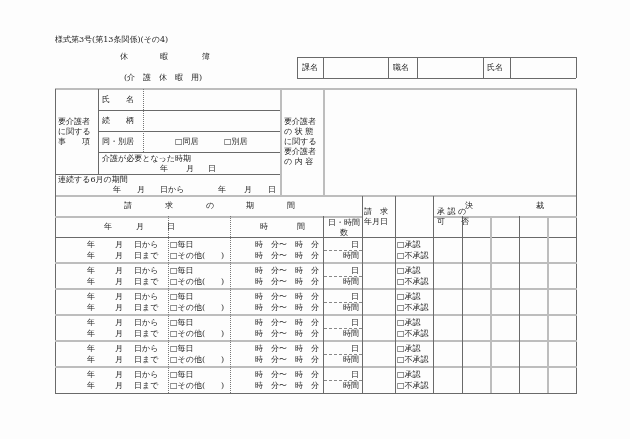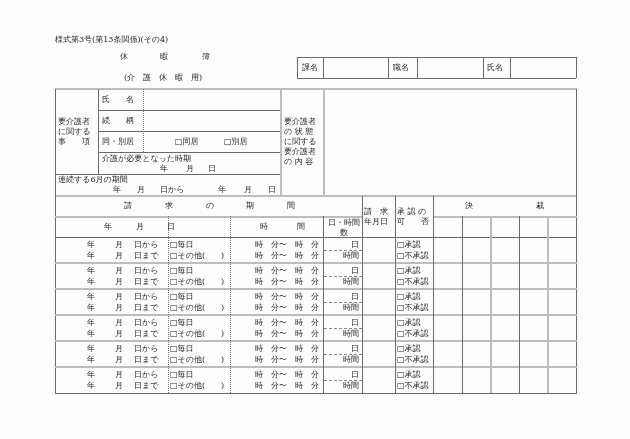--- a/index.html
+++ b/index.html
@@ -139,21 +139,21 @@
   <div class="abs" style="left:260px;top:223px;">時</div>
   <div class="abs" style="left:297px;top:223px;">間</div>
   <div class="abs" style="left:326px;top:218px;width:36px;text-align:center;line-height:10px;">
     <div>日・時間</div>
     <div>数</div>
   </div>
   <div class="abs" style="left:364px;top:207px;line-height:10px;">
     <div>請　求</div>
     <div>年月日</div>
   </div>
-  <div class="abs" style="left:397px;top:207px;line-height:10px;">
+  <div class="abs" style="left:397px;top:207px;line-height:10px;padding-left:40px;">
     <div>承 認 の</div>
     <div>可　　否</div>
   </div>
   <div class="abs" style="left:465px;top:202px;">決</div>
   <div class="abs" style="left:536px;top:202px;">裁</div>
 
   <div id="rows">
     <div>
       <div class="abs" style="left:87px;top:241px;">年</div>
       <div class="abs" style="left:115px;top:241px;">月</div>

